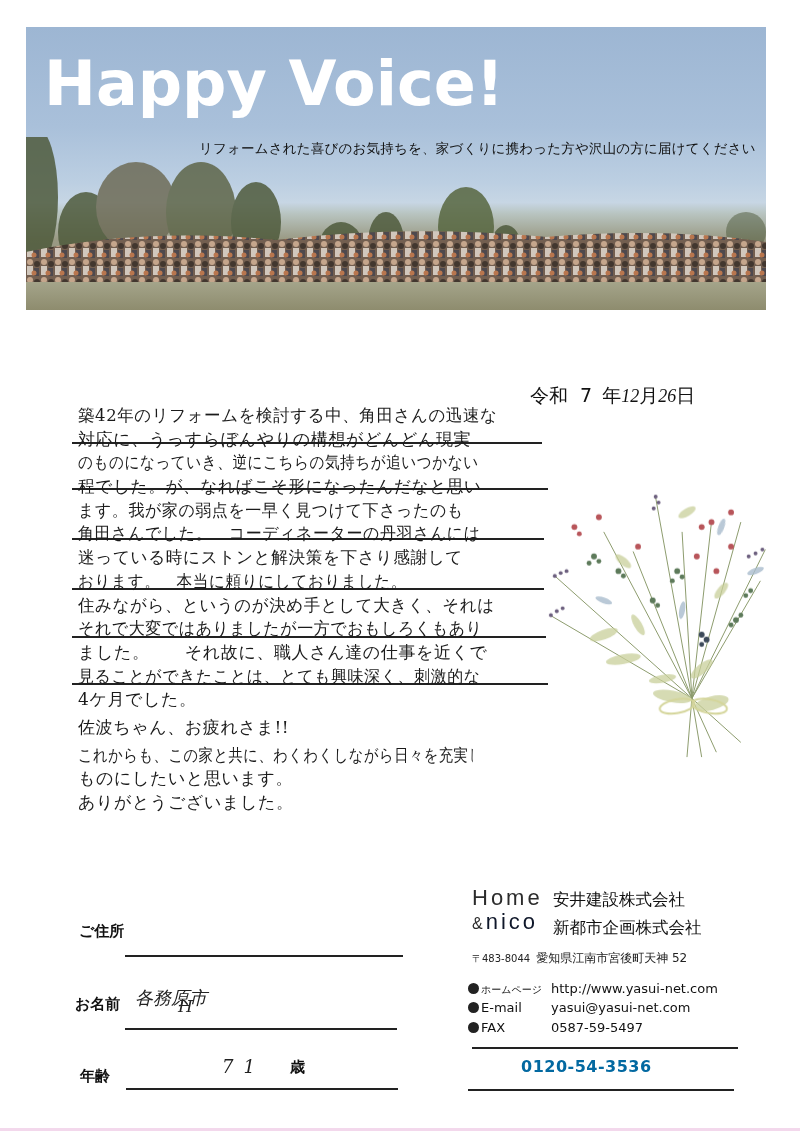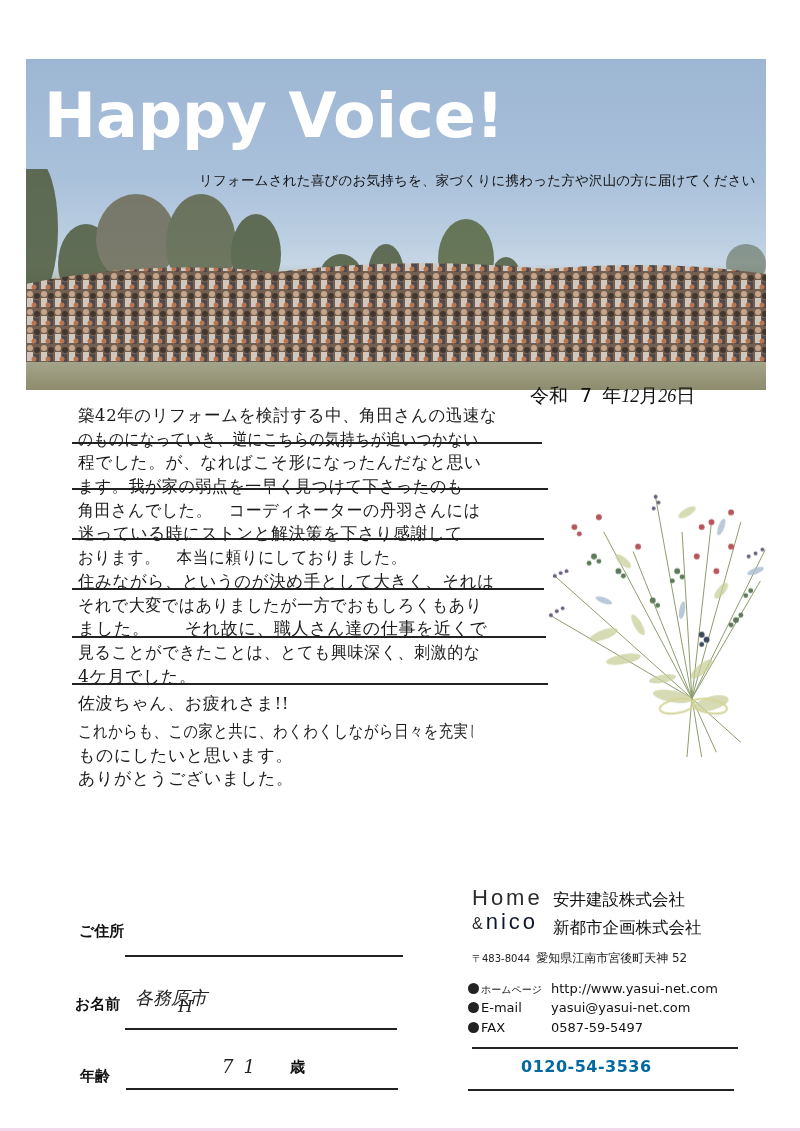--- a/index.html
+++ b/index.html
@@ -6,24 +6,23 @@
   body {
     width: 800px; height: 1131px; position: relative; overflow: hidden;
     background: #ffffff;
     font-family: "DejaVu Sans", sans-serif;
     color: #1a1a1a;
   }
   .bottom-edge { position: absolute; left: 0; right: 0; bottom: 0; height: 3px; background: #f3d8ec; }
 
   
   .banner {
-    position: absolute; left: 26px; top: 27px; width: 740px; height: 331px;
+    position: absolute; left: 26px; top: 27px; width: 740px; height: 283px;
     overflow: hidden;
     background: linear-gradient(180deg, #9db6d3 0%, #a9c0da 35%, #bccfe2 55%, #c7d6e4 62%, #b8c4c0 66%, #9a9a84 75%, #8b8c74 100%);
-    margin-top: 32px;
   }
   .banner .title {
     position: absolute; left: 18px; top: 26px;
     font-family: "DejaVu Sans", sans-serif; font-weight: bold;
     font-size: 62px; letter-spacing: 0px; color: #ffffff; line-height: 1;
   }
   .banner .subtitle {
     position: absolute; left: 173px; top: 113px;
     font-size: 13.5px; color: #111; white-space: nowrap; letter-spacing: 0.2px;
   }
@@ -119,20 +118,21 @@
 
 <div class="rule" style="top:442px;width:470px"></div>
 <div class="rule" style="top:488px;width:476px"></div>
 <div class="rule" style="top:538px;width:472px"></div>
 <div class="rule" style="top:588px;width:472px"></div>
 <div class="rule" style="top:636px;width:474px"></div>
 <div class="rule" style="top:683px;width:476px"></div>
 
 <div class="msg">
   <div class="msg-line" style="transform:scaleX(0.97)">築42年のリフォームを検討する中、角田さんの迅速な</div>
+  <div class="msg-line" style="transform:scaleX(1.0)">対応に、うっすらぼんやりの構想がどんどん現実</div>
   <div class="msg-line" style="transform:scaleX(0.86)">のものになっていき、逆にこちらの気持ちが追いつかない</div>
   <div class="msg-line" style="transform:scaleX(0.98)">程でした。が、なればこそ形になったんだなと思い</div>
   <div class="msg-line" style="transform:scaleX(0.94)">ます。我が家の弱点を一早く見つけて下さったのも</div>
   <div class="msg-line" style="transform:scaleX(0.94)">角田さんでした。　コーディネーターの丹羽さんには</div>
   <div class="msg-line" style="transform:scaleX(0.98)">迷っている時にストンと解決策を下さり感謝して</div>
   <div class="msg-line" style="transform:scaleX(0.92)">おります。　本当に頼りにしておりました。</div>
   <div class="msg-line" style="transform:scaleX(0.97)">住みながら、というのが決め手として大きく、それは</div>
   <div class="msg-line" style="transform:scaleX(0.94)">それで大変ではありましたが一方でおもしろくもあり</div>
   <div class="msg-line" style="transform:scaleX(1.0)">ました。　　それ故に、職人さん達の仕事を近くで</div>
   <div class="msg-line" style="transform:scaleX(0.94)">見ることができたことは、とても興味深く、刺激的な</div>

